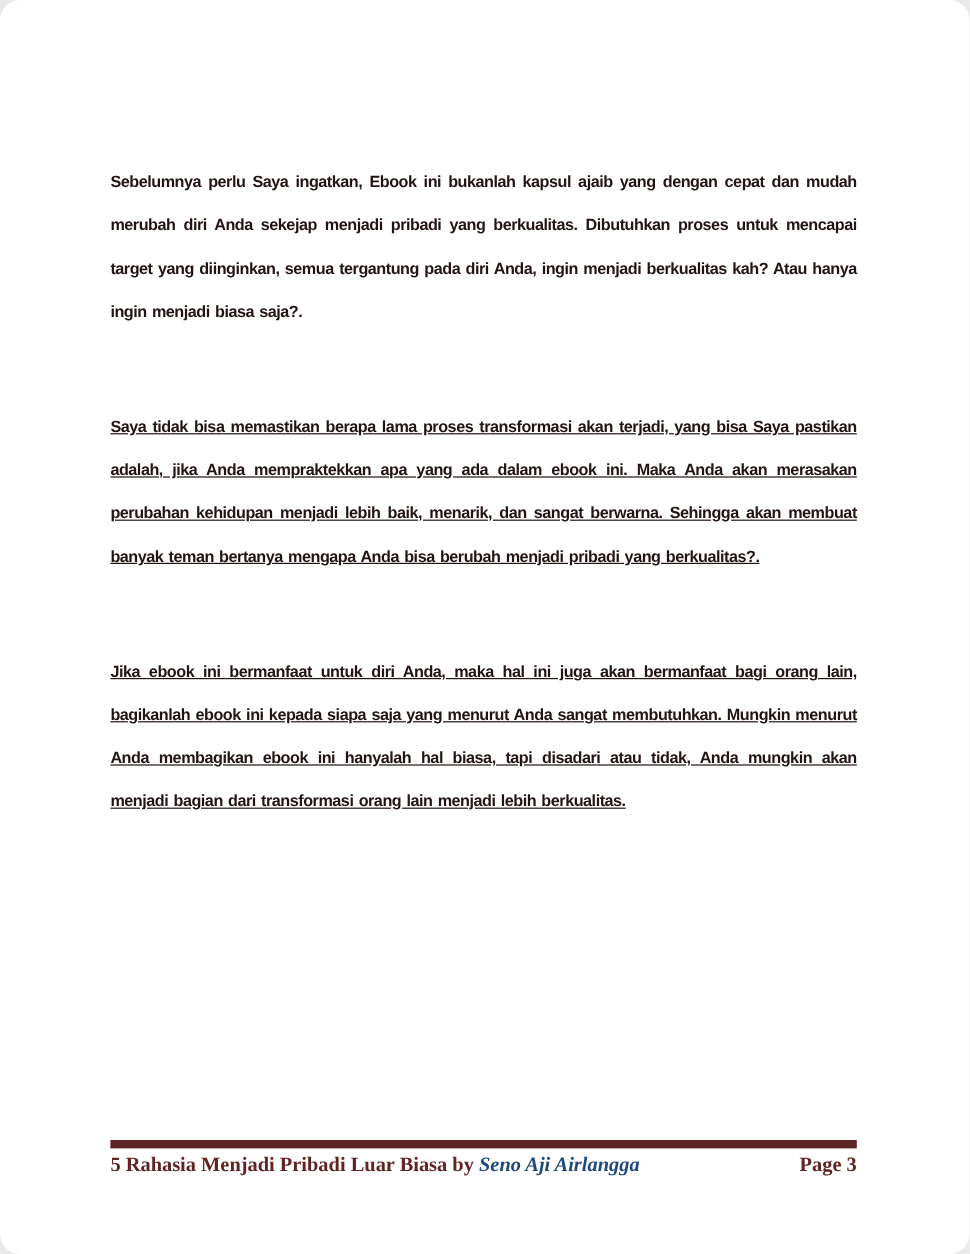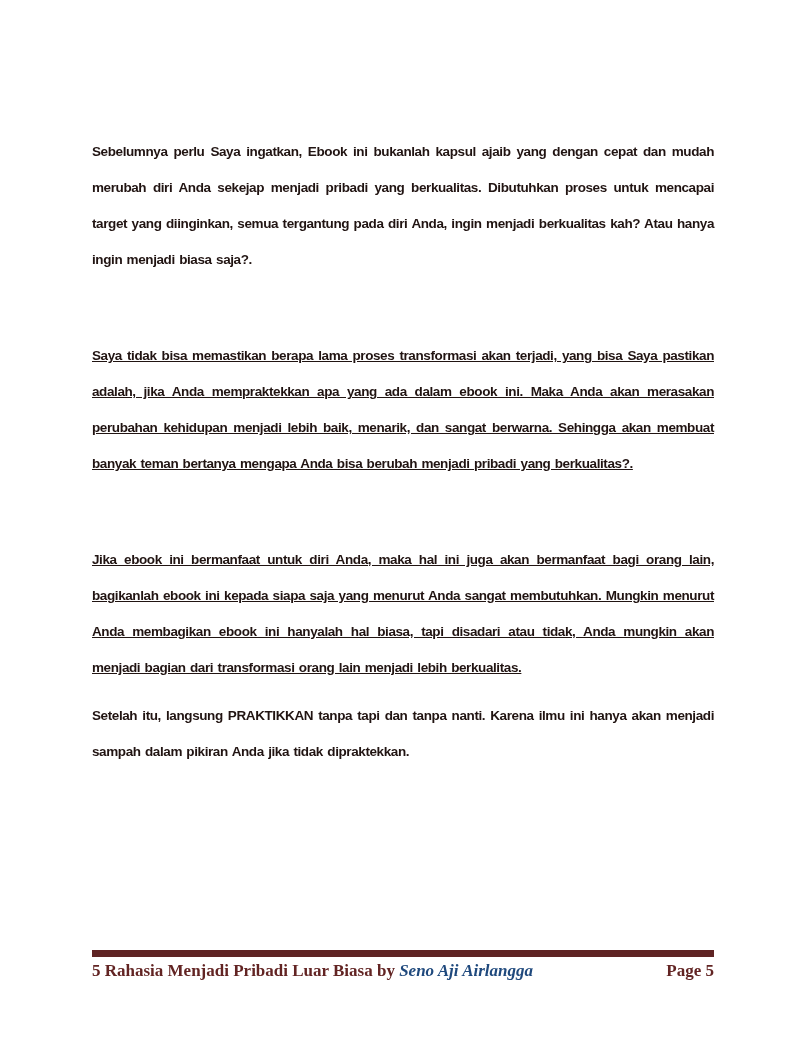--- a/index.html
+++ b/index.html
@@ -11,20 +11,21 @@
   }
   html,body{margin:0;padding:0;background:#e9e9e9;}
   .page{
     position:relative;
     width:808px;
     height:1045px;
     margin:0 auto;
     background:var(--page-bg);
     overflow:hidden;
     font-family:"Liberation Sans", sans-serif;
+    border-radius:17px;
   }
   .content{
     position:absolute;
     left:92px;
     top:134px;
     width:622px;
   }
   .content p{
     margin:0;
     font-size:13.5px;
@@ -65,24 +66,23 @@
 </style>
 </head>
 <body>
 
 <div class="page">
 
   <div class="content">
     <p>Sebelumnya perlu Saya ingatkan, Ebook ini bukanlah kapsul ajaib yang dengan cepat dan mudah merubah diri Anda sekejap menjadi pribadi yang berkualitas. Dibutuhkan proses untuk mencapai target yang diinginkan, semua tergantung pada diri Anda, ingin menjadi berkualitas kah? Atau hanya ingin menjadi biasa saja?.</p>
     <p class="gap-large">Saya tidak bisa memastikan berapa lama proses transformasi akan terjadi, yang bisa Saya pastikan adalah, jika Anda mempraktekkan apa yang ada dalam ebook ini. Maka Anda akan merasakan perubahan kehidupan menjadi lebih baik, menarik, dan sangat berwarna. Sehingga akan membuat banyak teman bertanya mengapa Anda bisa berubah menjadi pribadi yang berkualitas?.</p>
     <p class="gap-large">Jika ebook ini bermanfaat untuk diri Anda, maka hal ini juga akan bermanfaat bagi orang lain, bagikanlah ebook ini kepada siapa saja yang menurut Anda sangat membutuhkan. Mungkin menurut Anda membagikan ebook ini hanyalah hal biasa, tapi disadari atau tidak, Anda mungkin akan menjadi bagian dari transformasi orang lain menjadi lebih berkualitas.</p>
-    <p class="gap-small">Setelah itu, langsung PRAKTIKKAN tanpa tapi dan tanpa nanti. Karena ilmu ini hanya akan menjadi sampah dalam pikiran Anda jika tidak dipraktekkan.</p>
   </div>
 
   <div class="footer">
     <div class="footer-rule"></div>
     <div class="footer-row">
       <span><span>5 Rahasia Menjadi Pribadi Luar Biasa by </span><span class="footer-author">Seno Aji Airlangga</span></span>
-      <span>Page 5</span>
+      <span>Page 3</span>
     </div>
   </div>
 
 </div>
 
 </body></html>

